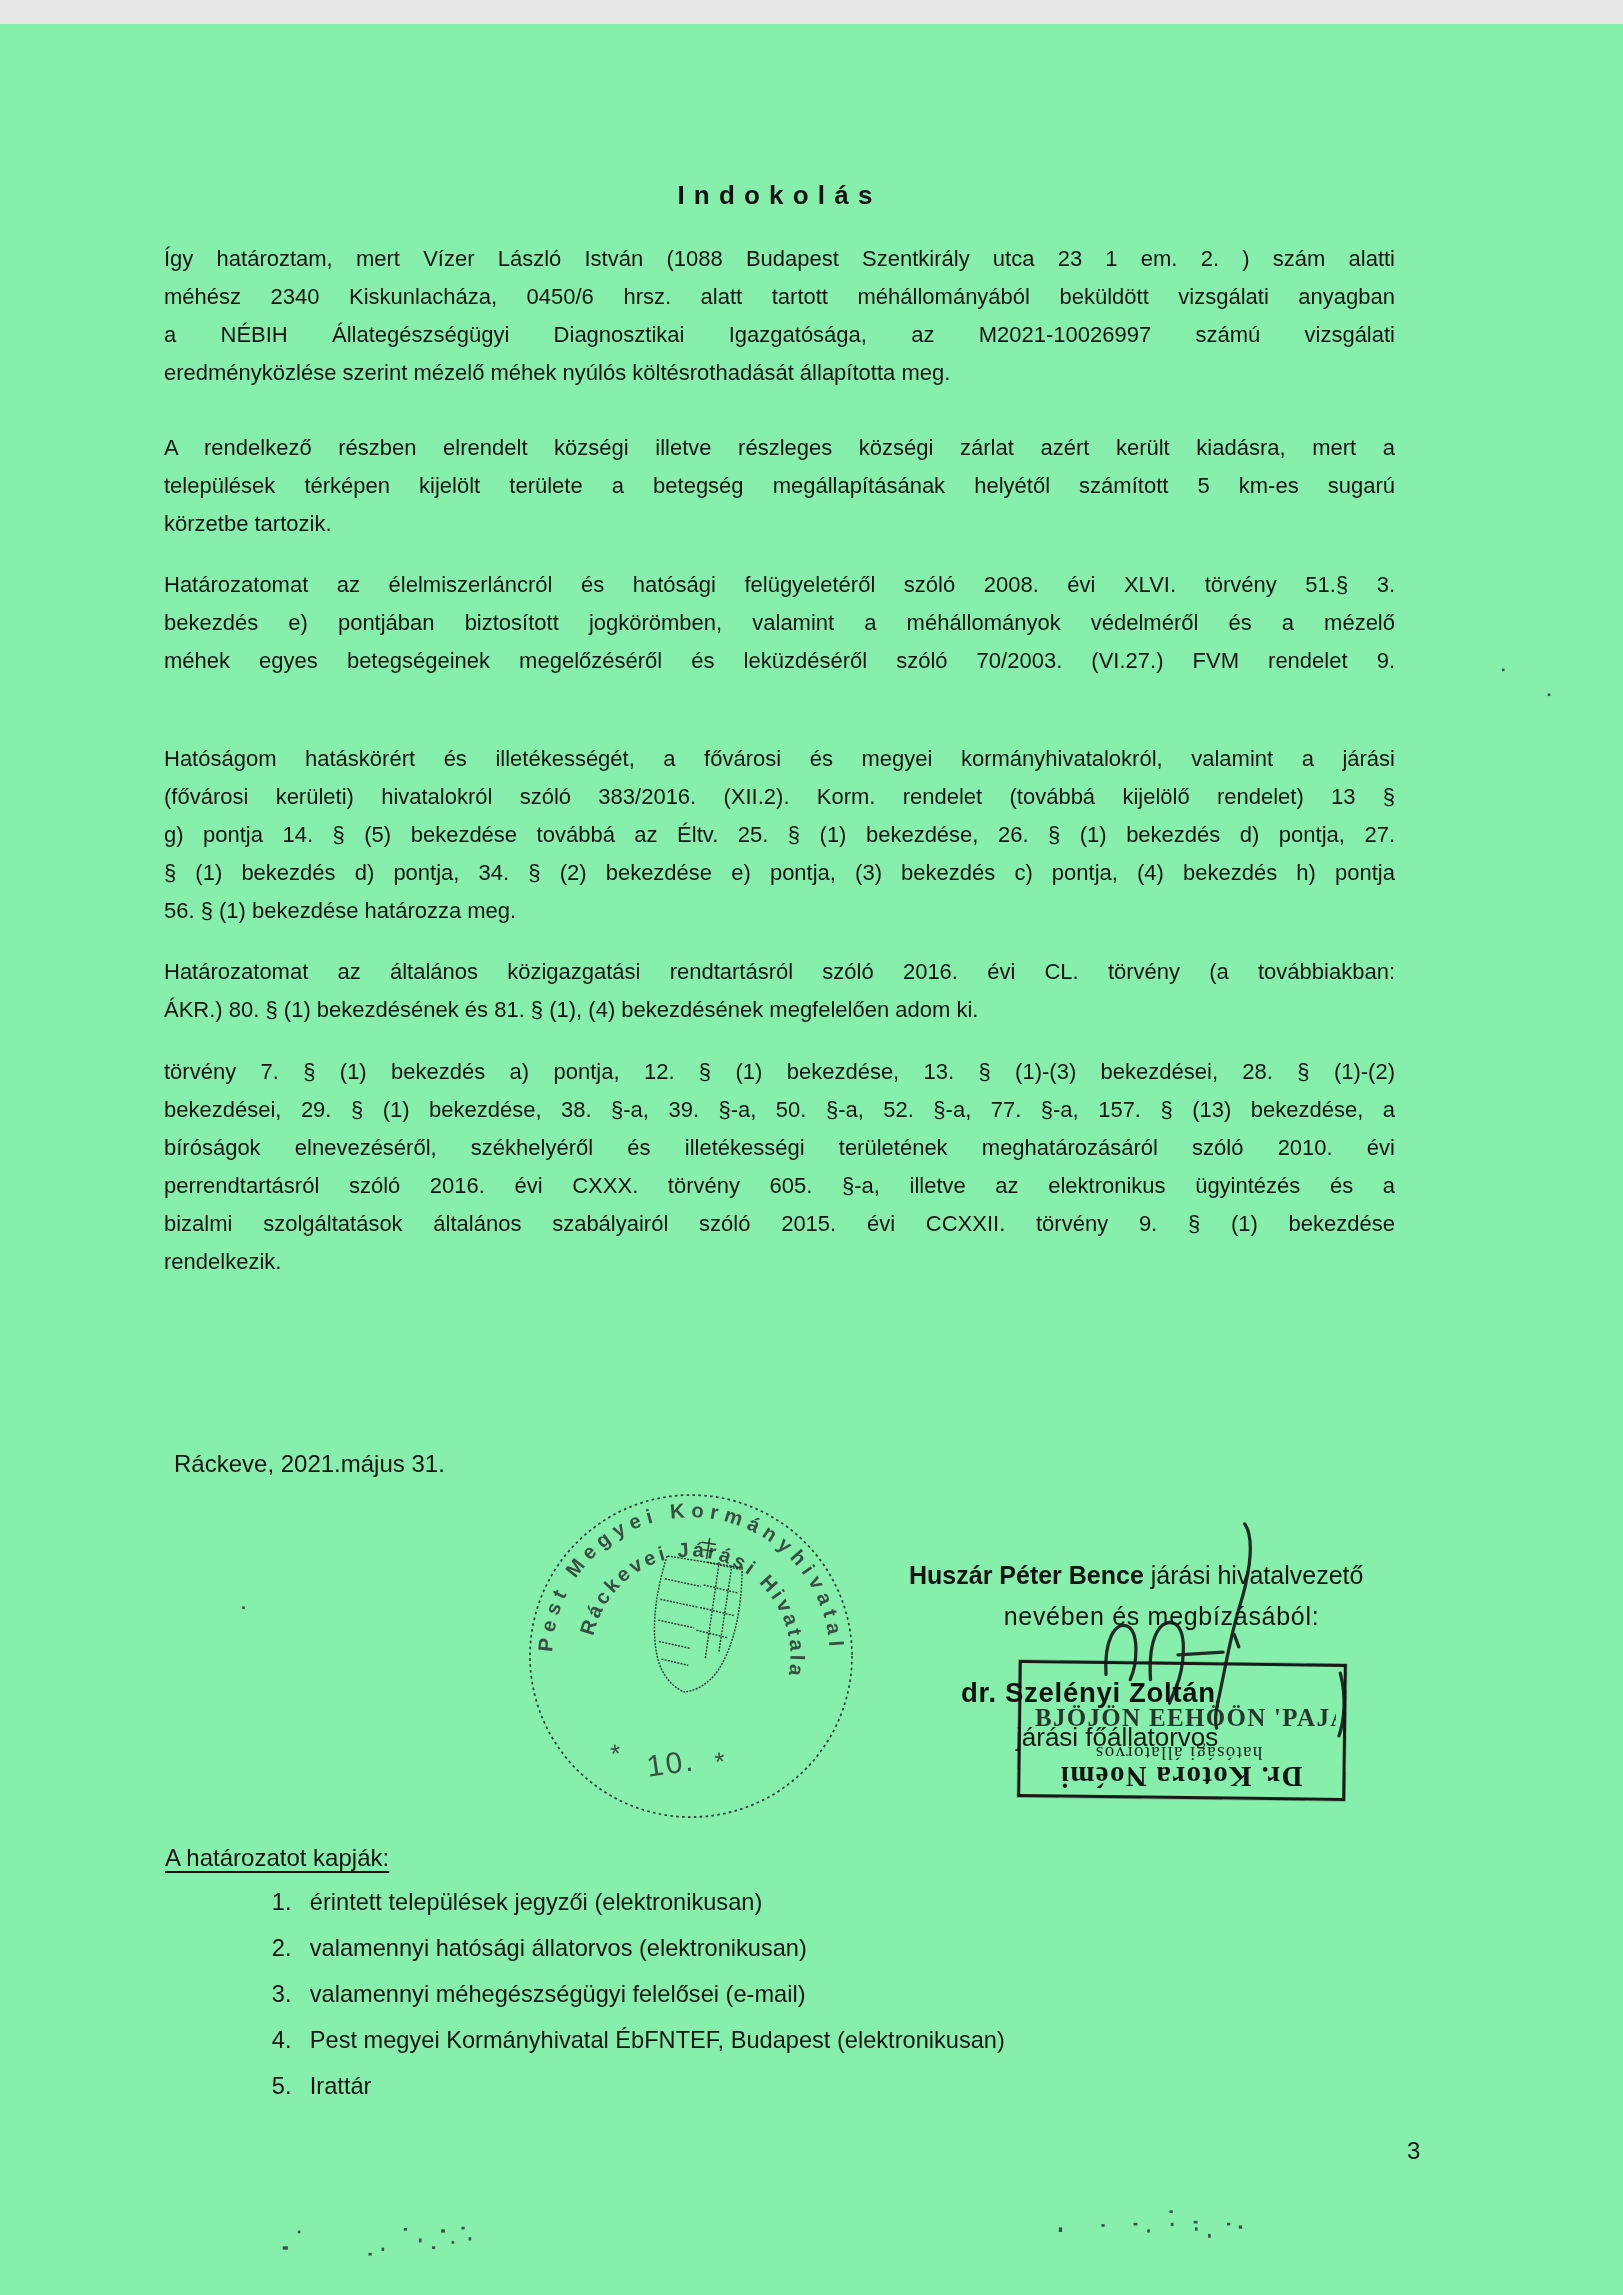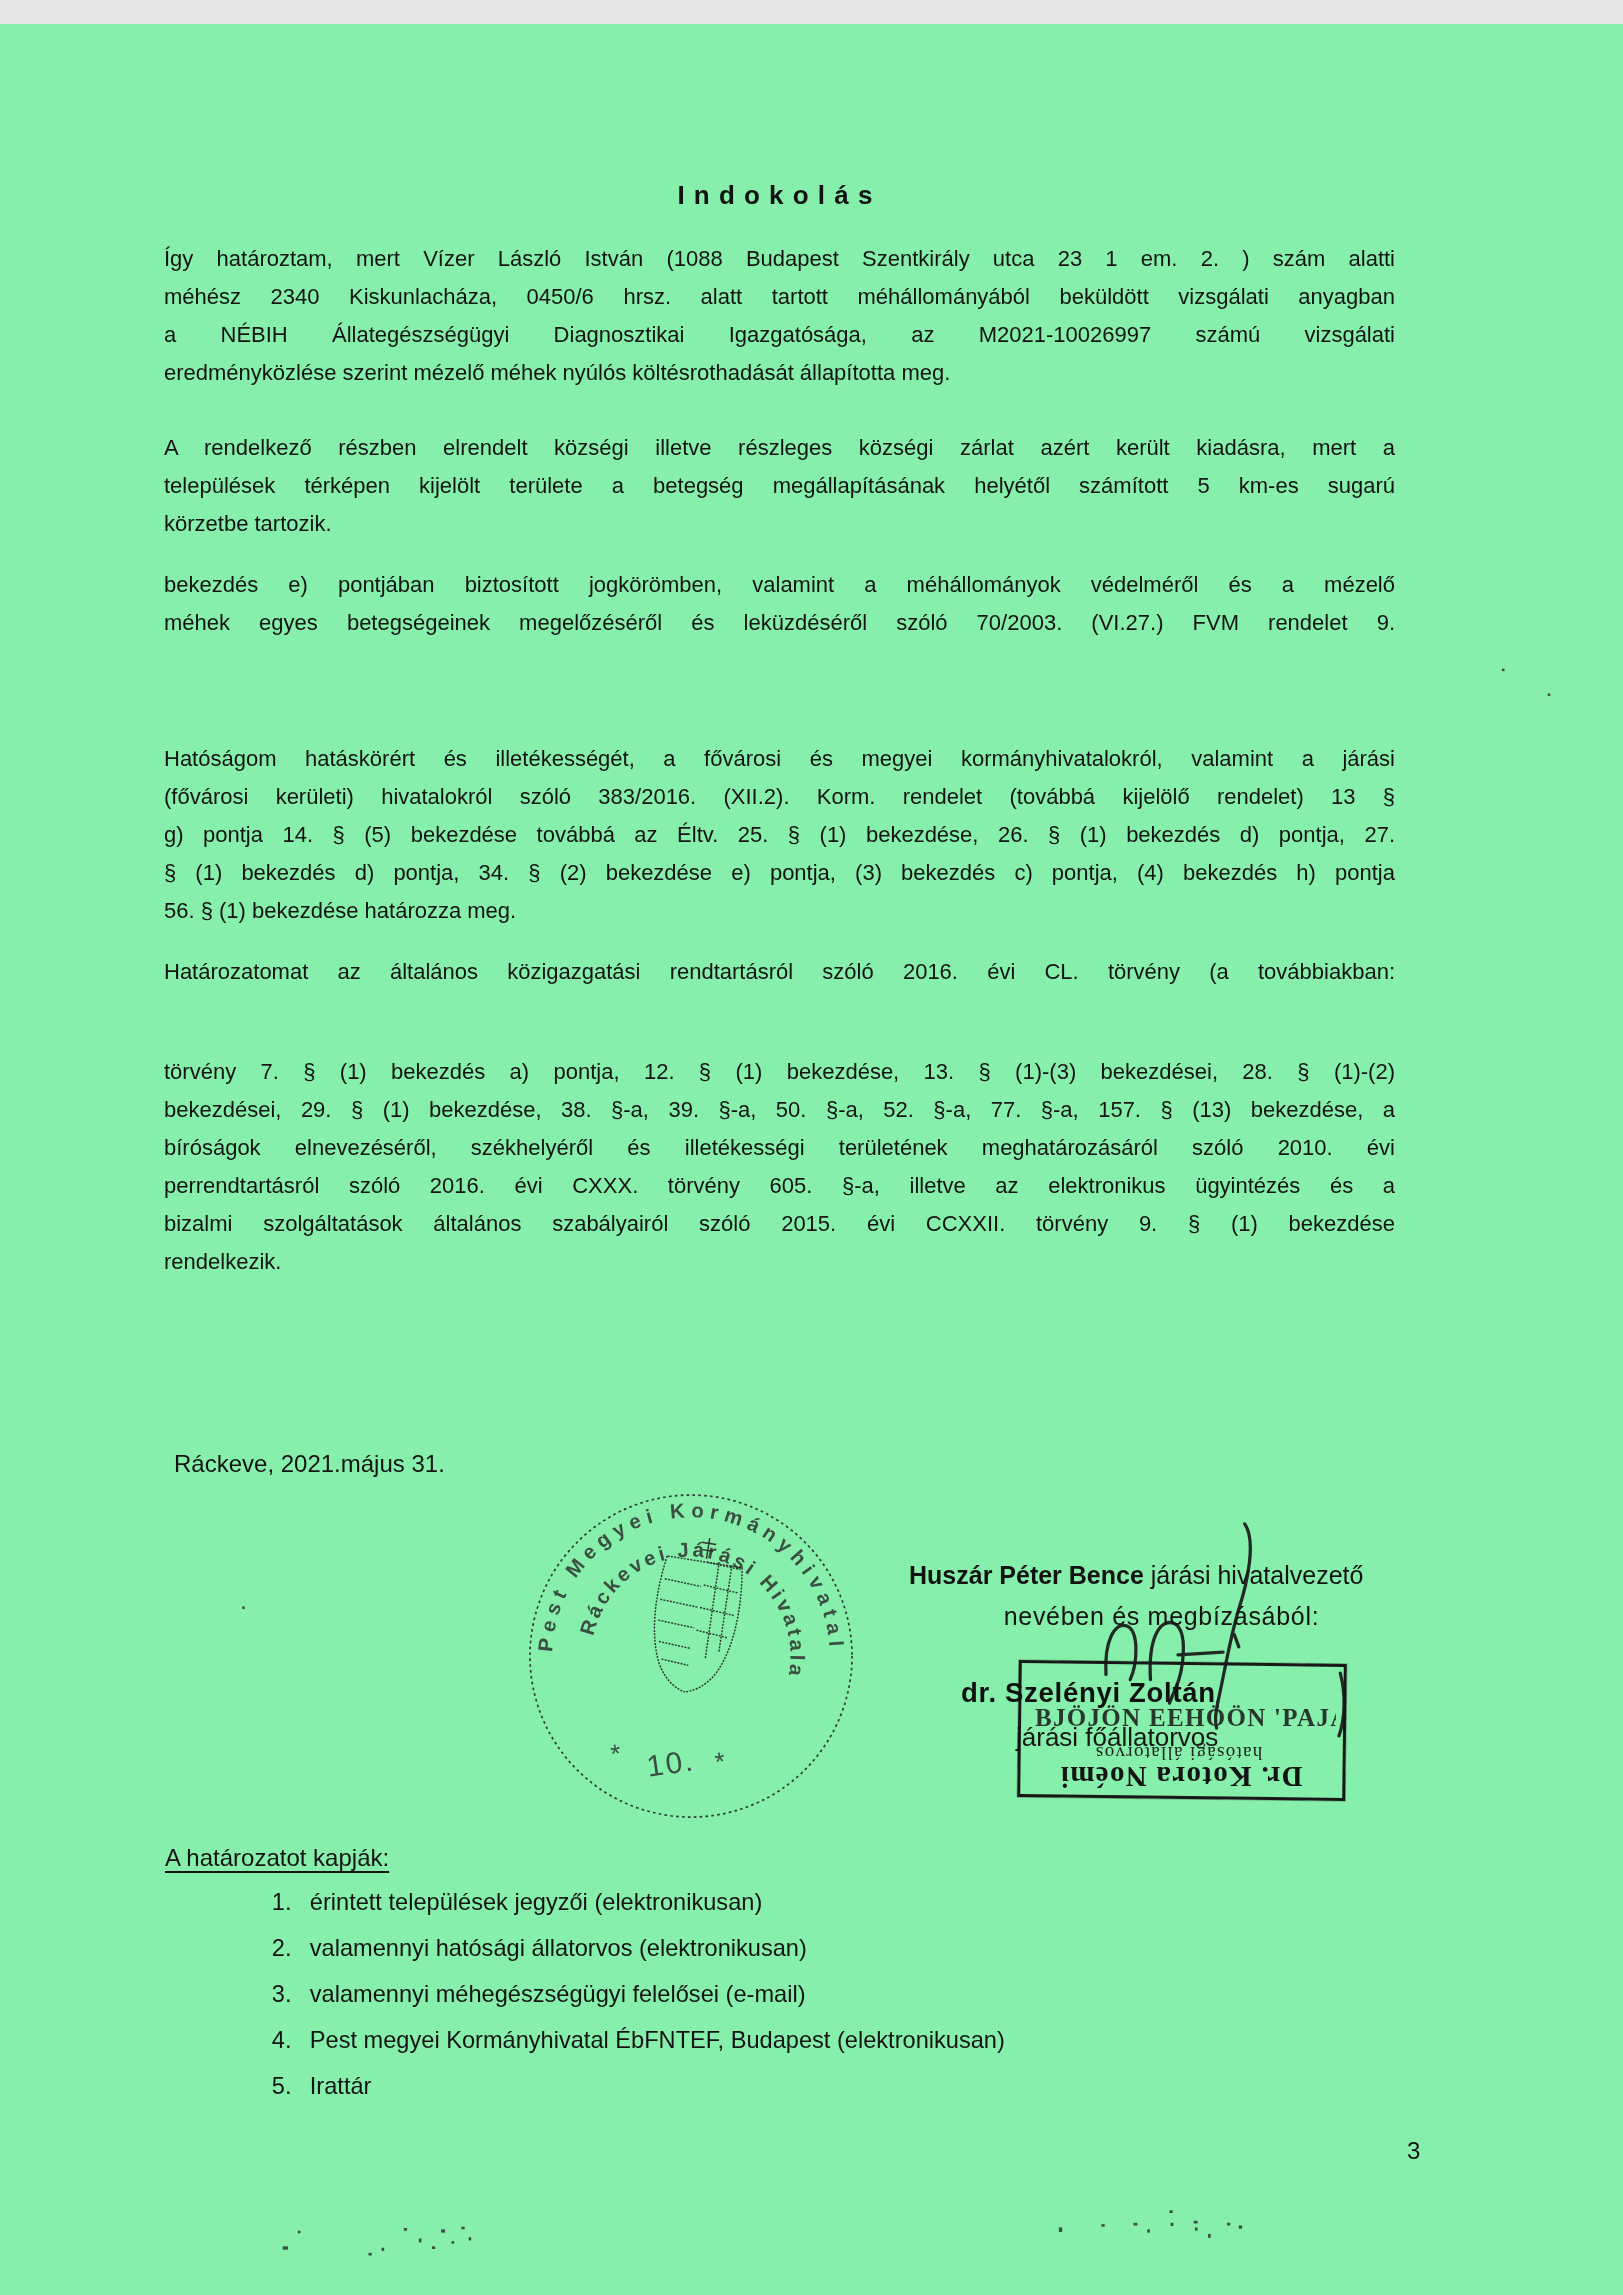--- a/index.html
+++ b/index.html
@@ -92,32 +92,34 @@
       <div class="pline">méhész 2340 Kiskunlacháza, 0450/6 hrsz. alatt tartott méhállományából beküldött vizsgálati anyagban</div>
       <div class="pline">a NÉBIH Állategészségügyi Diagnosztikai Igazgatósága, az M2021-10026997 számú vizsgálati</div>
       <div class="pline last">eredményközlése szerint mézelő méhek nyúlós költésrothadását állapította meg.</div>
     </div>
   <div class="para p2">
       <div class="pline">A rendelkező részben elrendelt községi illetve részleges községi zárlat azért került kiadásra, mert a</div>
       <div class="pline">települések térképen kijelölt területe a betegség megállapításának helyétől számított 5 km-es sugarú</div>
       <div class="pline last">körzetbe tartozik.</div>
     </div>
   <div class="para p3">
+      <div class="pline">Határozatomat az élelmiszerláncról és hatósági felügyeletéről szóló 2008. évi XLVI. törvény 51.§ 3.</div>
       <div class="pline">bekezdés e) pontjában biztosított jogkörömben, valamint a méhállományok védelméről és a mézelő</div>
       <div class="pline">méhek egyes betegségeinek megelőzéséről és leküzdéséről szóló 70/2003. (VI.27.) FVM rendelet 9.</div>
     </div>
   <div class="para p4">
       <div class="pline">Hatóságom hatáskörért és illetékességét, a fővárosi és megyei kormányhivatalokról, valamint a járási</div>
       <div class="pline">(fővárosi kerületi) hivatalokról szóló 383/2016. (XII.2). Korm. rendelet (továbbá kijelölő rendelet) 13 §</div>
       <div class="pline">g) pontja 14. § (5) bekezdése  továbbá az Éltv. 25. § (1) bekezdése, 26. § (1) bekezdés d) pontja, 27.</div>
       <div class="pline">§ (1) bekezdés d) pontja, 34. § (2) bekezdése e) pontja, (3) bekezdés c) pontja, (4) bekezdés h) pontja</div>
       <div class="pline last">56. § (1) bekezdése határozza meg.</div>
     </div>
   <div class="para p5">
       <div class="pline">Határozatomat az általános közigazgatási rendtartásról szóló 2016. évi CL. törvény (a továbbiakban:</div>
+      <div class="pline last">ÁKR.) 80. § (1) bekezdésének és 81. § (1), (4) bekezdésének megfelelően adom ki.</div>
     </div>
   <div class="para p6">
       <div class="pline">törvény 7. § (1) bekezdés a) pontja, 12. § (1) bekezdése, 13. § (1)-(3) bekezdései, 28. § (1)-(2)</div>
       <div class="pline">bekezdései, 29. § (1) bekezdése, 38. §-a, 39. §-a, 50. §-a, 52. §-a, 77. §-a, 157. § (13) bekezdése, a</div>
       <div class="pline">bíróságok elnevezéséről, székhelyéről és illetékességi területének meghatározásáról szóló 2010. évi</div>
       <div class="pline">perrendtartásról szóló 2016. évi CXXX. törvény 605. §-a, illetve az elektronikus ügyintézés és a</div>
       <div class="pline">bizalmi szolgáltatások általános szabályairól szóló 2015. évi CCXXII. törvény 9. § (1) bekezdése</div>
       <div class="pline last">rendelkezik.</div>
     </div>
 

